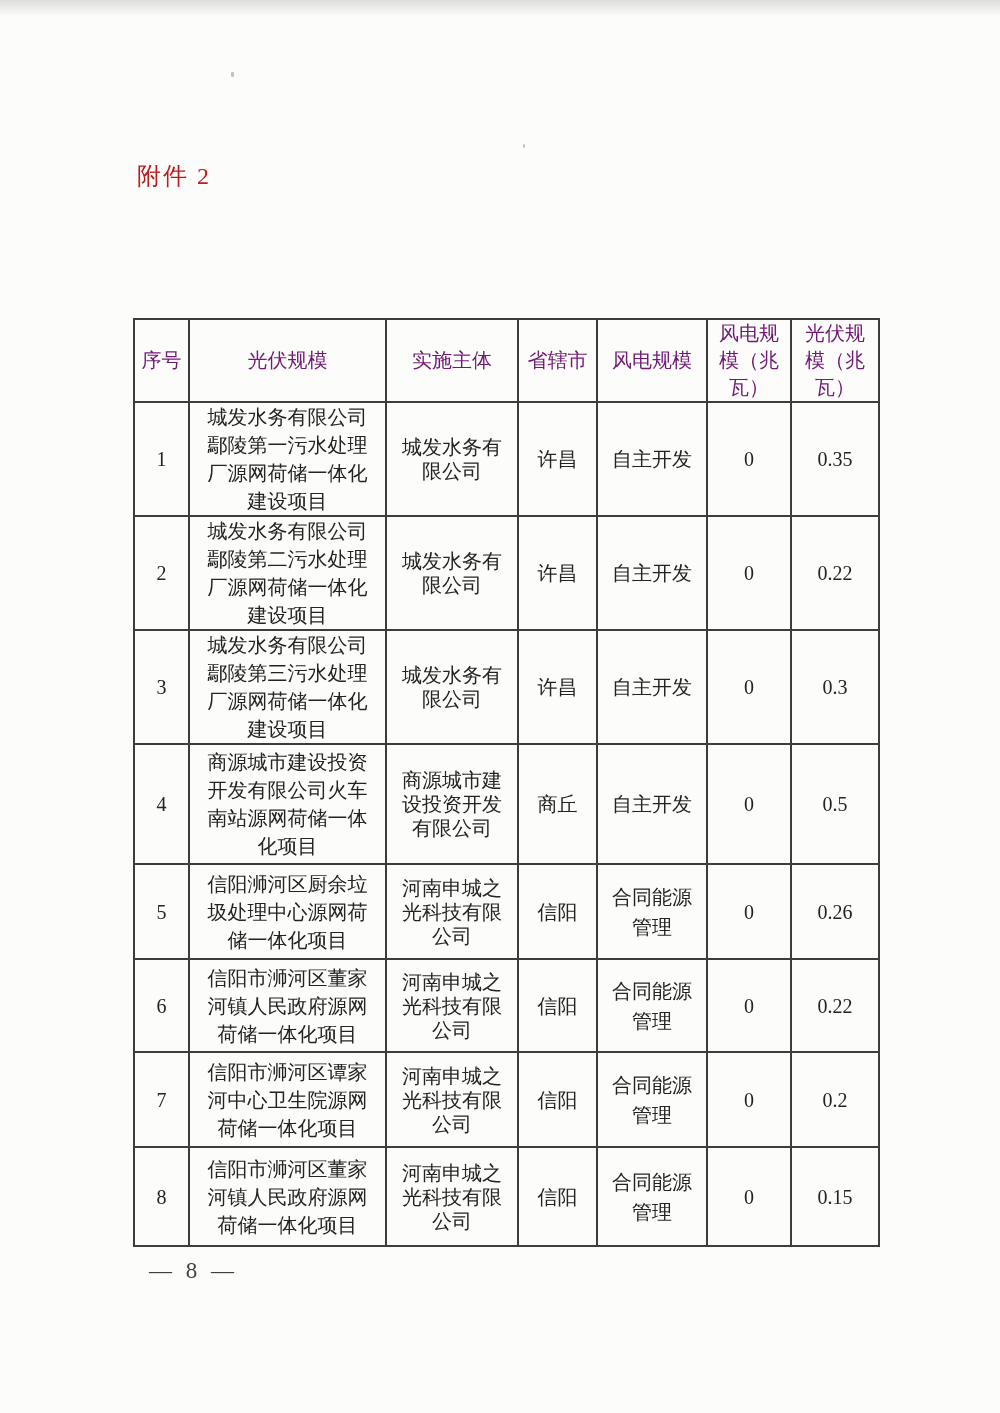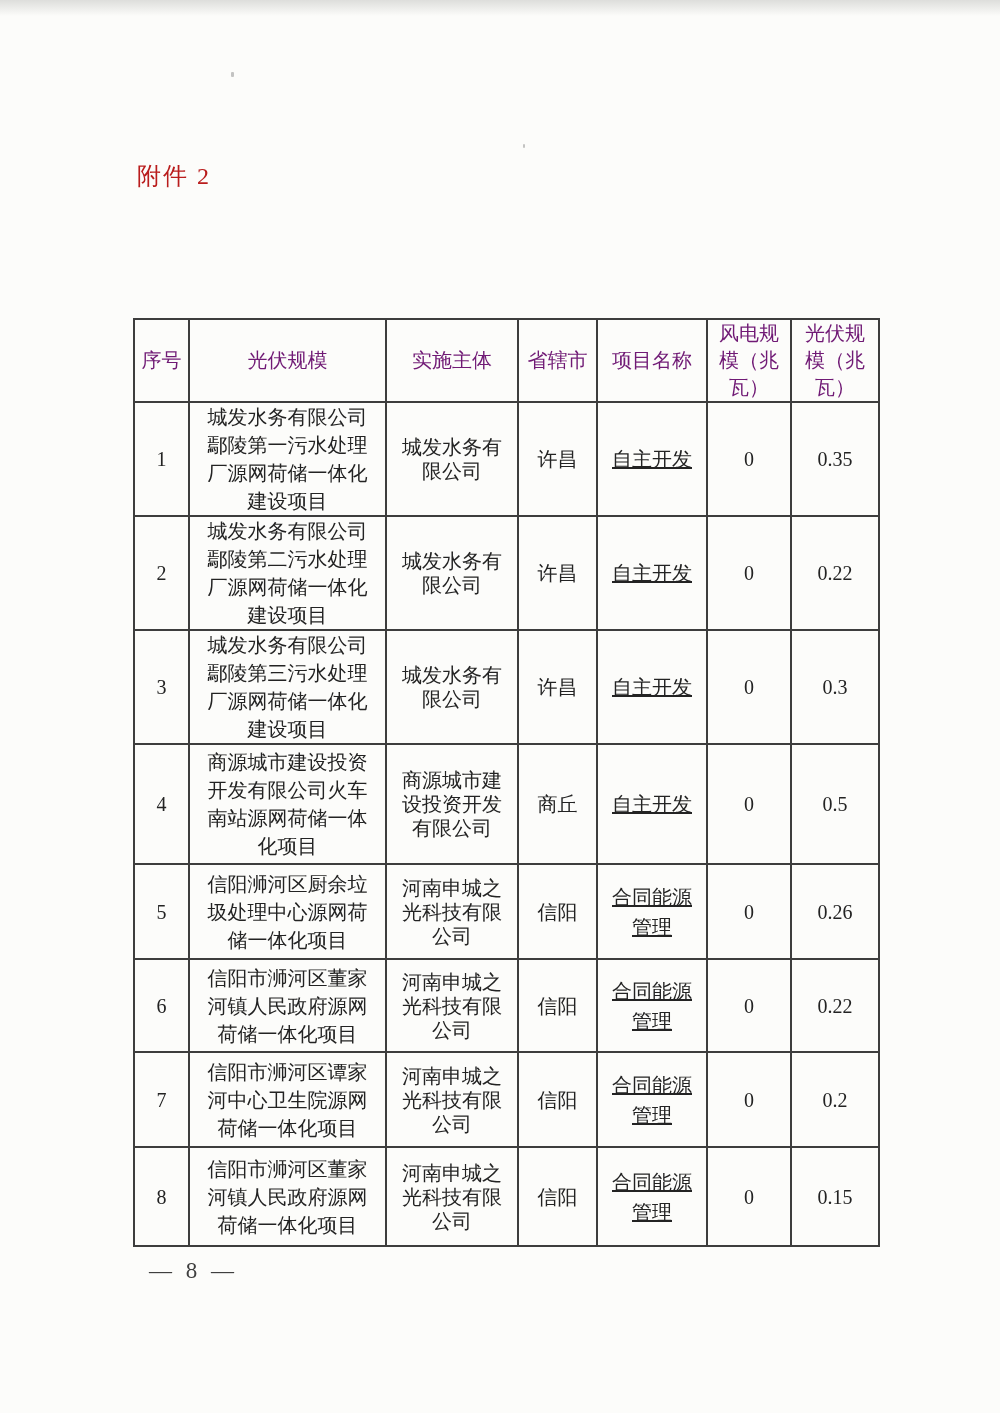--- a/index.html
+++ b/index.html
@@ -82,21 +82,21 @@
   }
   th.h-scale { padding: 0 11px; }
   .project-table td {
     font-size: 20px;
     line-height: 28px;
     color: #232323;
   }
   td.c-project { padding: 0 13px; }
   td.c-entity  { padding: 0 12px; line-height: 24px; }
   td.c-city    { padding: 12px 6px; }
-  td.c-mode    { padding: 12px 12px; line-height: 30px; text-decoration: underline; }
+  td.c-mode    { padding: 12px 12px; line-height: 30px; }
   td.c-no, td.c-wind, td.c-pv { padding: 0 4px; }
 
   tbody tr:nth-child(1) { height: 112px; }
   tbody tr:nth-child(2) { height: 112px; }
   tbody tr:nth-child(3) { height: 113px; }
   tbody tr:nth-child(4) { height: 120px; }
   tbody tr:nth-child(5) { height: 95px; }
   tbody tr:nth-child(6) { height: 93px; }
   tbody tr:nth-child(7) { height: 95px; }
   tbody tr:nth-child(8) { height: 99px; }
@@ -132,21 +132,21 @@
       <col style="width:110px">
       <col style="width:84px">
       <col style="width:88px">
     </colgroup>
     <thead>
       <tr>
         <th>序号</th>
         <th>光伏规模</th>
         <th>实施主体</th>
         <th>省辖市</th>
-        <th>项目名称</th>
+        <th>风电规模</th>
         <th class="h-scale">风电规模（兆瓦）</th>
         <th class="h-scale">光伏规模（兆瓦）</th>
       </tr>
     </thead>
     <tbody>
       <tr>
         <td class="c-no">1</td>
         <td class="c-project">城发水务有限公司鄢陵第一污水处理厂源网荷储一体化建设项目</td>
         <td class="c-entity">城发水务有限公司</td>
         <td class="c-city">许昌</td>

